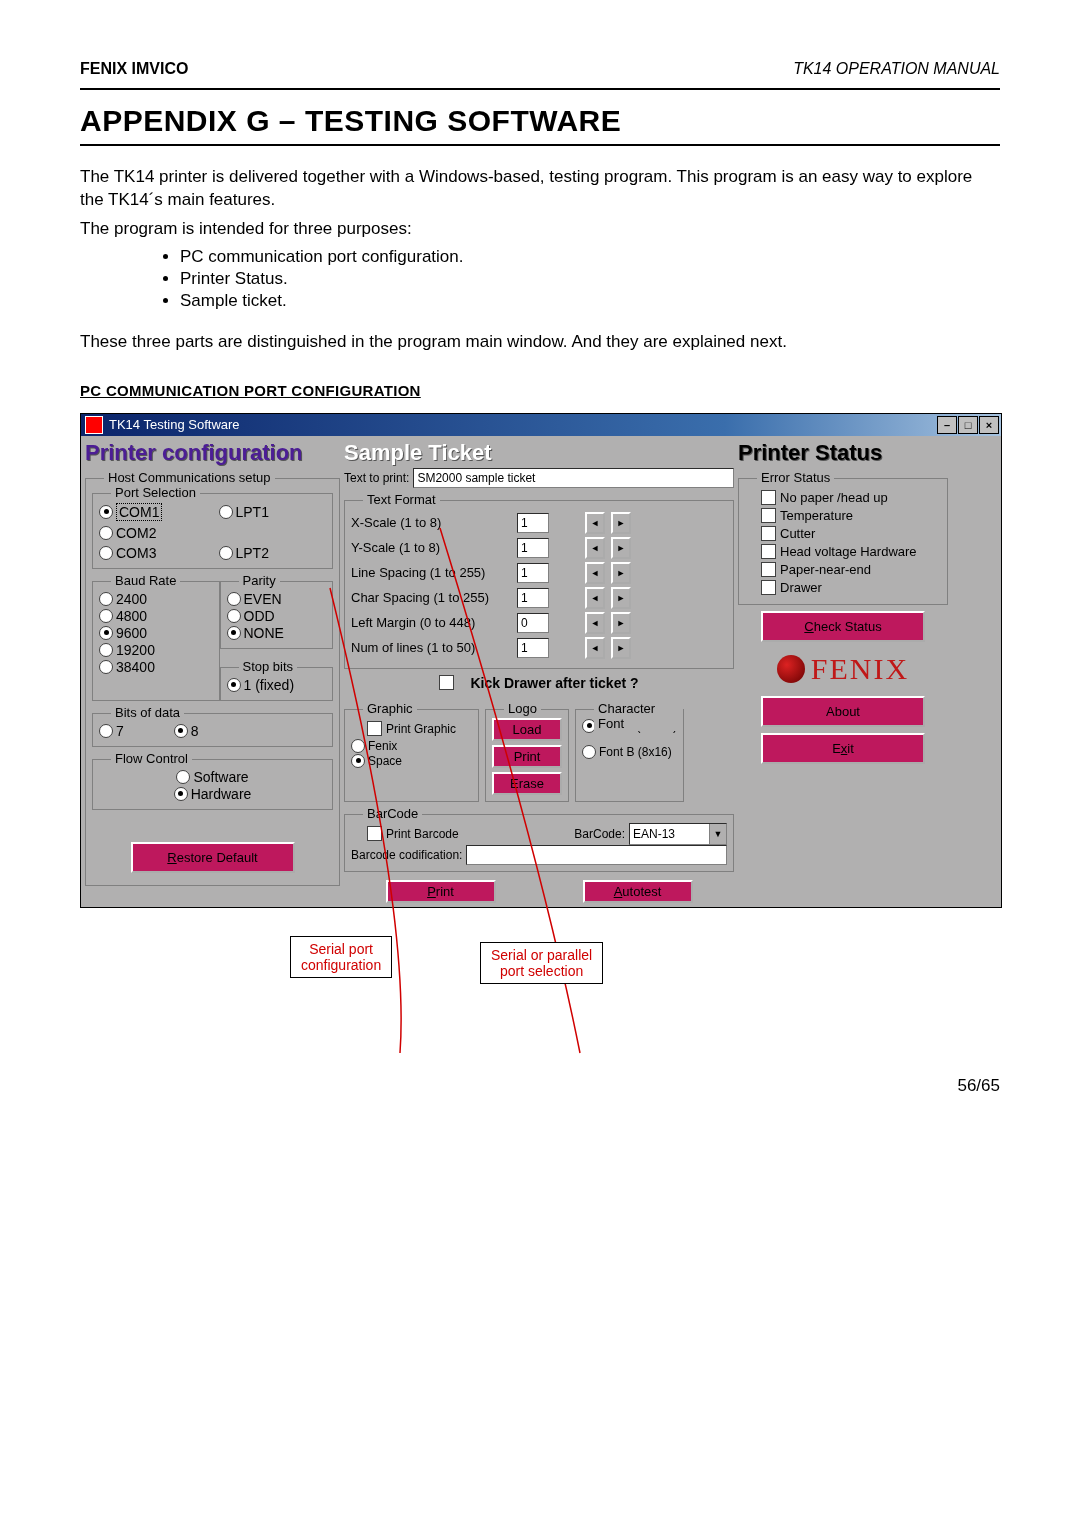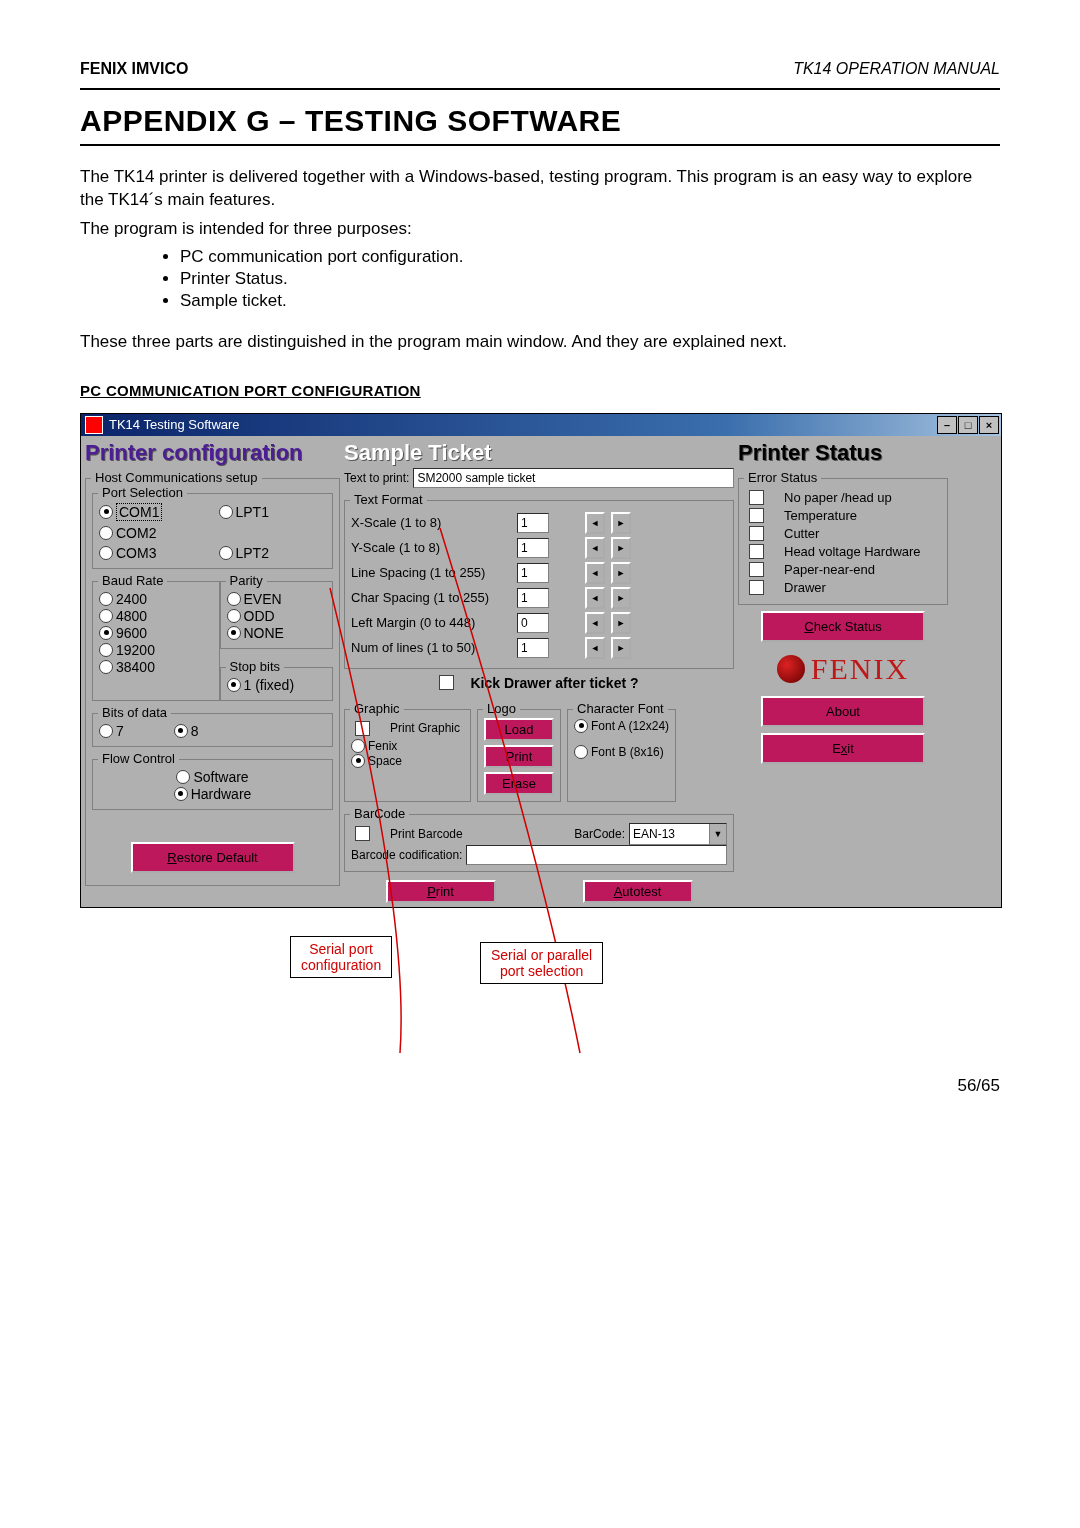--- a/index.html
+++ b/index.html
@@ -112,30 +112,30 @@
   }
   .spin-row { display:flex; align-items:center; gap:6px; margin:3px 0;}
   .spin-row .lbl{ width:160px; font-size:13px;}
   .spin-row .num{ width:24px;}
   .spin-row .arr{ width:16px;height:18px;border:2px outset #fff;background:#B1B0B0;display:flex;align-items:center;justify-content:center;font-size:9px;}
   .vsep{ width:24px;height:18px;}
   .select {
     background:#fff;border:1px inset #808080;height:20px;width:90px;display:flex;align-items:center;padding:0 3px;position:relative;font-size:12px;
   }
   .select .dd{position:absolute;right:0;top:0;width:16px;height:100%;background:#B1B0B0;border-left:1px solid #808080;display:flex;align-items:center;justify-content:center;font-size:9px;}
-  .status-row{display:flex;align-items:center;gap:16px;margin:3px 4px;font-size:13px;}
+  .status-row{display:flex;align-items:flex-end;gap:0;margin:3px 16px;font-size:13px;}
   .chk-wrap { display:flex;align-items:center;gap:12px;font-weight:bold;justify-content:center;margin:6px 0;}
   .logo-fenix{color:#C01818;font-family:serif;font-size:30px;letter-spacing:2px;display:flex;align-items:center;gap:6px;justify-content:center;margin:10px 0;}
   .logo-dot{width:28px;height:28px;border-radius:50%;background:radial-gradient(circle at 35% 35%, #D22, #600);display:inline-block;}
   .u{ text-decoration:underline;}
   .grid2{display:grid;grid-template-columns:1fr 1fr;gap:2px 12px;}
   .three-col{display:flex;gap:6px;}
 
   .hr-set{border:1px solid #808080; padding:8px 6px 6px 6px; position:relative; margin-top:12px;}
-  .hr-set > .leg{position:absolute;top:-9px;left:5px;background:#B1B0B0;padding:0 4px;font-size:13px;}
+  .hr-set > .leg{position:absolute;top:-9px;left:18px;background:#B1B0B0;padding:0 4px;font-size:13px;}
 
   .annot-wrap{position:relative;height:80px;margin-top:18px;}
   .annot-box{position:absolute;border:1px solid #000;padding:4px 10px;font-size:14px;color:#D00000;text-align:center;background:#fff;}
 
   svg.conn-lines{position:absolute;left:0;top:0;pointer-events:none;}
 
   .mini{font-size:12px;}
 </style>
 </head>
 <body>

